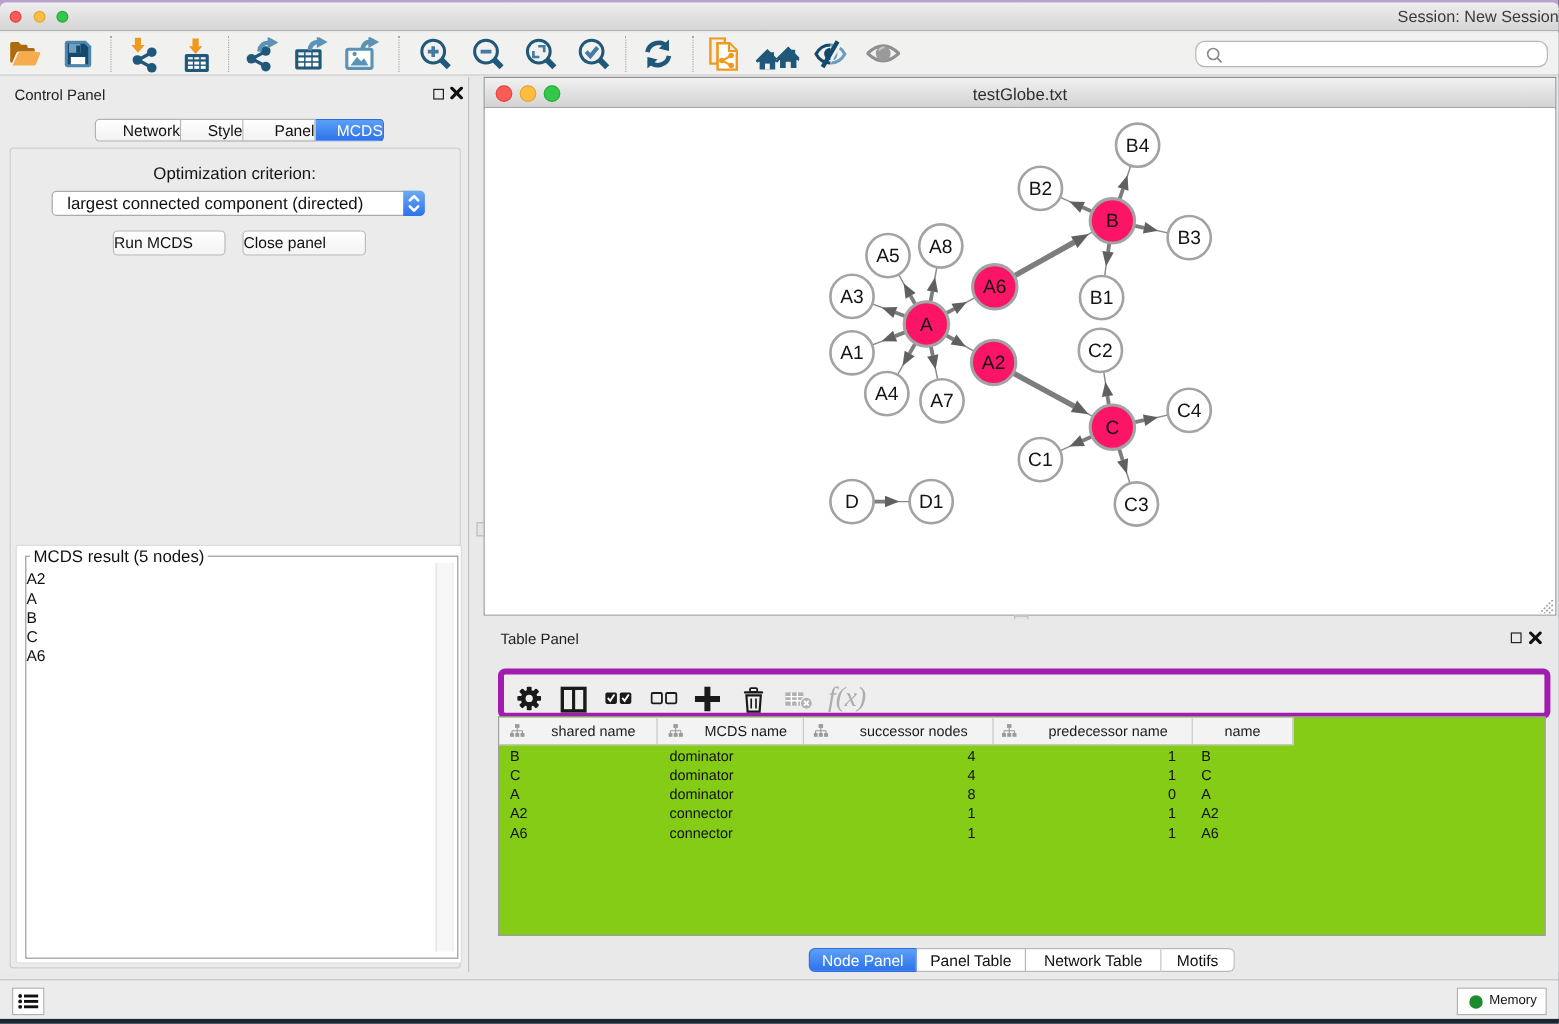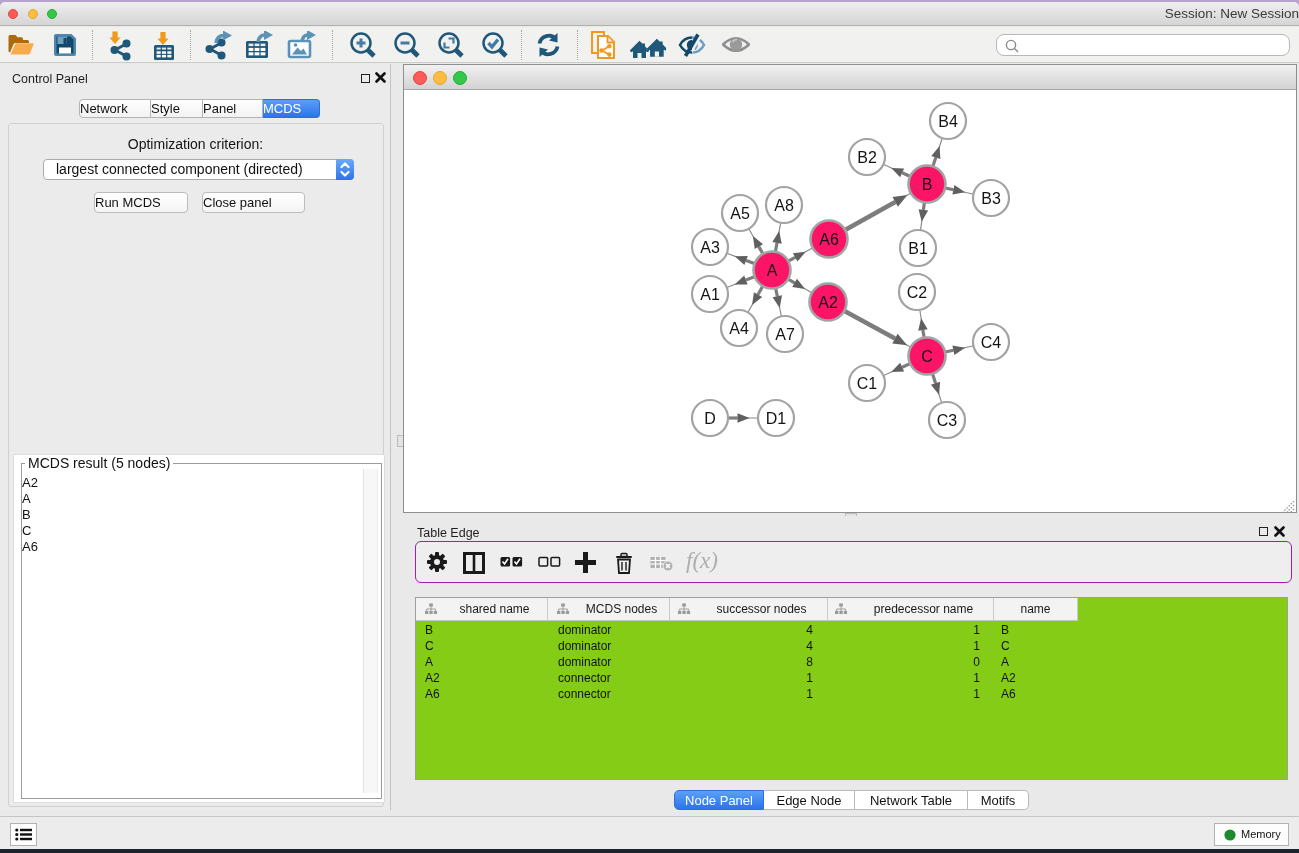--- a/index.html
+++ b/index.html
@@ -17,21 +17,21 @@
 .tsep{position:absolute;top:3px;height:30px;width:1px;border-left:1px dotted #a8a8a8}
 .ticon{position:absolute;top:3px}
 #searchbox{position:absolute;left:996px;top:7px;width:294px;height:22px;background:#fff;border:1px solid #b7b7b7;border-radius:8px}
 #content{position:absolute;left:0;top:62px;width:1299px;height:752px;background:#e9e9e9}
 
 #cpanel{position:absolute;left:0;top:0;width:391px;height:746px;background:#ebebeb;border-right:1px solid #c2c2c2}
 #cphead{position:absolute;left:12px;top:8px;font-size:12.5px;color:#1e1e1e}
 .maxbox{position:absolute;width:9px;height:9px;border:1.5px solid #222}
 .closex{position:absolute;font-size:12px;color:#111;font-weight:bold}
 #cptabs{position:absolute;left:79px;top:35px;height:19px}
-.tab{position:absolute;top:0;height:19px;font-size:13px;color:#111;text-align:left;line-height:18px;background:linear-gradient(#ffffff,#f2f2f2);border:1px solid #b3b3b3;border-left:none}
+.tab{position:absolute;top:0;height:19px;font-size:13px;color:#111;text-align:right;line-height:18px;background:linear-gradient(#ffffff,#f2f2f2);border:1px solid #b3b3b3;border-left:none}
 .tab.first{border-left:1px solid #b3b3b3;border-radius:4px 0 0 4px}
 .tab.last{border-radius:0 4px 4px 0}
 .tab.active{background:linear-gradient(#5ba0f5,#2d72ec);color:#fff;border-color:#2d6ddd}
 #cpbox{position:absolute;left:8px;top:59px;width:376px;height:684px;border:1px solid #d0d0d0;border-radius:3px;background:#ebebeb}
 #optlabel{position:absolute;left:0;width:391px;top:72px;text-align:center;font-size:14px;color:#141414}
 #dropdown{position:absolute;left:43px;top:95px;width:311px;height:21px;background:#fff;border:1px solid #ababab;border-radius:4px;font-size:14px;color:#111;line-height:19px;padding-left:12px}
 #ddbtn{position:absolute;right:-1px;top:-1px;width:18px;height:21px;background:linear-gradient(#6aabf7,#2d72ec);border-radius:0 4px 4px 0}
 .btn{position:absolute;top:128px;height:21px;background:linear-gradient(#ffffff,#f4f4f4);border:1px solid #bcbcbc;border-radius:4px;font-size:13px;color:#111;line-height:19px}
 #resultpanel{position:absolute;left:13px;top:390px;width:372px;height:349px;background:#fff;border:1px solid #dcdcdc;border-radius:2px}
 #fieldset{position:absolute;left:7px;top:8px;width:361px;height:336px;border:1px solid #9b9b9b}
@@ -45,21 +45,21 @@
 #nettitle .t2{left:28.5px;top:5.5px;width:14px;height:14px;background:#fdbd40;border:0.5px solid #e0a72f}
 #nettitle .t3{left:48.5px;top:5.5px;width:14px;height:14px;background:#34c84a;border:0.5px solid #27aa35}
 #ntitle{position:absolute;left:0;right:0;top:4.5px;text-align:center;font-size:14px;color:#2e2e2e}
 #canvas{position:absolute;left:0;top:26px;width:892px;height:421px;background:#fff}
 #grip{position:absolute;right:1px;bottom:1px;width:12px;height:12px}
 #vhandle{position:absolute;left:397px;top:371px;width:8px;height:12px;background:#e3e3e3;border:1px solid #bdbdbd}
 #hhandle{position:absolute;left:845px;top:449px;width:12px;height:6px;background:#e3e3e3;border:1px solid #bdbdbd}
 
 #tpanel{position:absolute;left:403px;top:452px;width:896px;height:294px;background:#e9e9e9}
 #tphead{position:absolute;left:14px;top:10px;font-size:12.5px;color:#1e1e1e}
-#tptoolbar{position:absolute;left:12px;top:25px;width:877px;height:42px;background:#eeeeee;border:1px solid #a21caf;border-radius:6px}
+#tptoolbar{position:absolute;left:12px;top:41px;width:877px;height:42px;background:#eeeeee;border:5px solid #a21caf;border-radius:6px}
 #ttable{position:absolute;left:12px;top:81px;width:873px;height:183px;background:#84cc16;border:1px solid #9e9e9e}
 #thead{position:absolute;left:0;top:0;width:662px;height:23px;background:#f3f3f3;border-bottom:1px solid #c6c6c6;border-right:1px solid #cacaca}
 .th{position:absolute;top:0;height:22px;border-right:1px solid #cacaca;font-size:12px;color:#1a1a1a;text-align:center;line-height:22px}
 .treeicon{position:absolute;top:5px;width:13px;height:12px}
 .td{position:absolute;font-size:12px;color:#111;height:16px;line-height:16px}
 #ttabs{position:absolute;left:271px;top:274px;height:20px}
 .btab{position:absolute;top:0;height:20px;background:#fff;border:1px solid #b9b9b9;border-left:none;font-size:13px;color:#111;text-align:center;line-height:19px}
 .btab.first{border-left:1px solid #b9b9b9;border-radius:5px 0 0 5px}
 .btab.last{border-radius:0 5px 5px 0}
 .btab.active{background:linear-gradient(#5ba0f5,#2d72ec);color:#fff;border-color:#2d6ddd}
@@ -274,20 +274,21 @@
         <div class="li" style="left:8px;top:84px">A6</div>
         <div id="lscroll"></div>
       </div>
     </div>
     <div id="vhandle"></div>
     <div id="netwin">
       <div id="nettitle">
         <div class="tl t1"></div>
             <div class="tl t2"></div>
             <div class="tl t3"></div>
+        <div id="ntitle">testGlobe.txt</div>
       </div>
       <div id="canvas">
         <svg width="892" height="422" viewBox="0 0 892 422" style="position:absolute;left:0;top:0">
 <line x1="368.0" y1="179.0" x2="336.0" y2="122.0" stroke="#8a8a8a" stroke-width="1.2"></line>
 <line x1="368.0" y1="179.0" x2="354.8" y2="155.6" stroke="#7d7d7d" stroke-width="3.2"></line>
 <polygon points="349.0,145.1 359.0,153.2 350.7,157.9" fill="#606060"></polygon>
 <line x1="368.0" y1="179.0" x2="380.0" y2="114.0" stroke="#8a8a8a" stroke-width="1.2"></line>
 <line x1="368.0" y1="179.0" x2="373.0" y2="151.9" stroke="#7d7d7d" stroke-width="3.2"></line>
 <polygon points="375.2,140.1 377.7,152.7 368.3,151.0" fill="#606060"></polygon>
 <line x1="368.0" y1="179.0" x2="306.0" y2="156.0" stroke="#8a8a8a" stroke-width="1.2"></line>
@@ -388,21 +389,21 @@
       <div id="grip"><svg width="12" height="12" viewBox="0 0 12 12">
               <g stroke="#9a9a9a" stroke-width="1.3" stroke-dasharray="1.6,1.4">
                 <line x1="11" y1="0" x2="0" y2="11"></line>
                 <line x1="11" y1="4" x2="4" y2="11"></line>
                 <line x1="11" y1="8" x2="8" y2="11"></line>
               </g>
             </svg></div>
     </div>
     <div id="hhandle"></div>
     <div id="tpanel">
-      <div id="tphead">Table Edge</div>
+      <div id="tphead">Table Panel</div>
       <div class="maxbox" style="left:856px;top:11px"></div>
       <div class="closex" style="left:871px;top:10px"><svg width="11" height="11" viewBox="0 0 11 11">
               <g stroke="#111" stroke-width="2.6" stroke-linecap="round">
                 <line x1="1.5" y1="1.5" x2="9.5" y2="9.5"></line>
                 <line x1="9.5" y1="1.5" x2="1.5" y2="9.5"></line>
               </g>
             </svg></div>
       <div id="tptoolbar">
             <svg style="position:absolute;left:11px;top:10px" width="20" height="20" viewBox="0 0 20 20">
               <g transform="translate(10,10)">
@@ -456,21 +457,21 @@
 <g stroke="#fff" stroke-width="1.6">
                 <line x1="16" y1="10" x2="20" y2="14"></line>
                 <line x1="20" y1="10" x2="16" y2="14"></line>
               </g>
             </svg>
 <div style="position:absolute;left:270px;top:6px;font-family:'Liberation Serif',serif;font-style:italic;font-size:23px;color:#adadad">f(x)</div>
           </div>
       <div id="ttable">
         <div id="thead">
           <div class="th" style="left:0;width:132px;padding-left:26px">shared name</div>
-          <div class="th" style="left:132px;width:122px;padding-left:26px">MCDS nodes</div>
+          <div class="th" style="left:132px;width:122px;padding-left:26px">MCDS name</div>
           <div class="th" style="left:254px;width:158px;padding-left:26px">successor nodes</div>
           <div class="th" style="left:412px;width:166px;padding-left:26px">predecessor name</div>
           <div class="th" style="left:578px;width:84px">name</div>
           <svg class="treeicon" style="left:9px" width="14" height="12" viewBox="0 0 14 12">
                 <g fill="#9a9a9a">
                   <rect x="4.5" y="0" width="4" height="3.4"></rect>
 <rect x="0" y="8" width="3.6" height="3.4"></rect>
                   <rect x="4.7" y="8" width="3.6" height="3.4"></rect>
                   <rect x="9.4" y="8" width="3.6" height="3.4"></rect>
                 </g>
@@ -549,21 +550,21 @@
 <div class="td" style="left:480px;top:72px;width:84px;text-align:right">1</div>
 <div class="td" style="left:585px;top:72px">A2</div>
 <div class="td" style="left:9px;top:88px">A6</div>
 <div class="td" style="left:142px;top:88px">connector</div>
 <div class="td" style="left:330px;top:88px;width:67px;text-align:right">1</div>
 <div class="td" style="left:480px;top:88px;width:84px;text-align:right">1</div>
 <div class="td" style="left:585px;top:88px">A6</div>
       </div>
       <div id="ttabs">
         <div class="btab first active" style="left:0;width:90px">Node Panel</div>
-        <div class="btab" style="left:90px;width:91px">Edge Node</div>
+        <div class="btab" style="left:90px;width:91px">Panel Table</div>
         <div class="btab" style="left:181px;width:113px">Network Table</div>
         <div class="btab last" style="left:294px;width:61px">Motifs</div>
       </div>
     </div>
   </div>
   <div id="statusbar">
     <div id="listbtn">
           <svg width="17" height="13" style="position:absolute;left:4px;top:4px" viewBox="0 0 17 13">
 <g fill="#111">
               <circle cx="1.8" cy="2" r="1.6"></circle>

